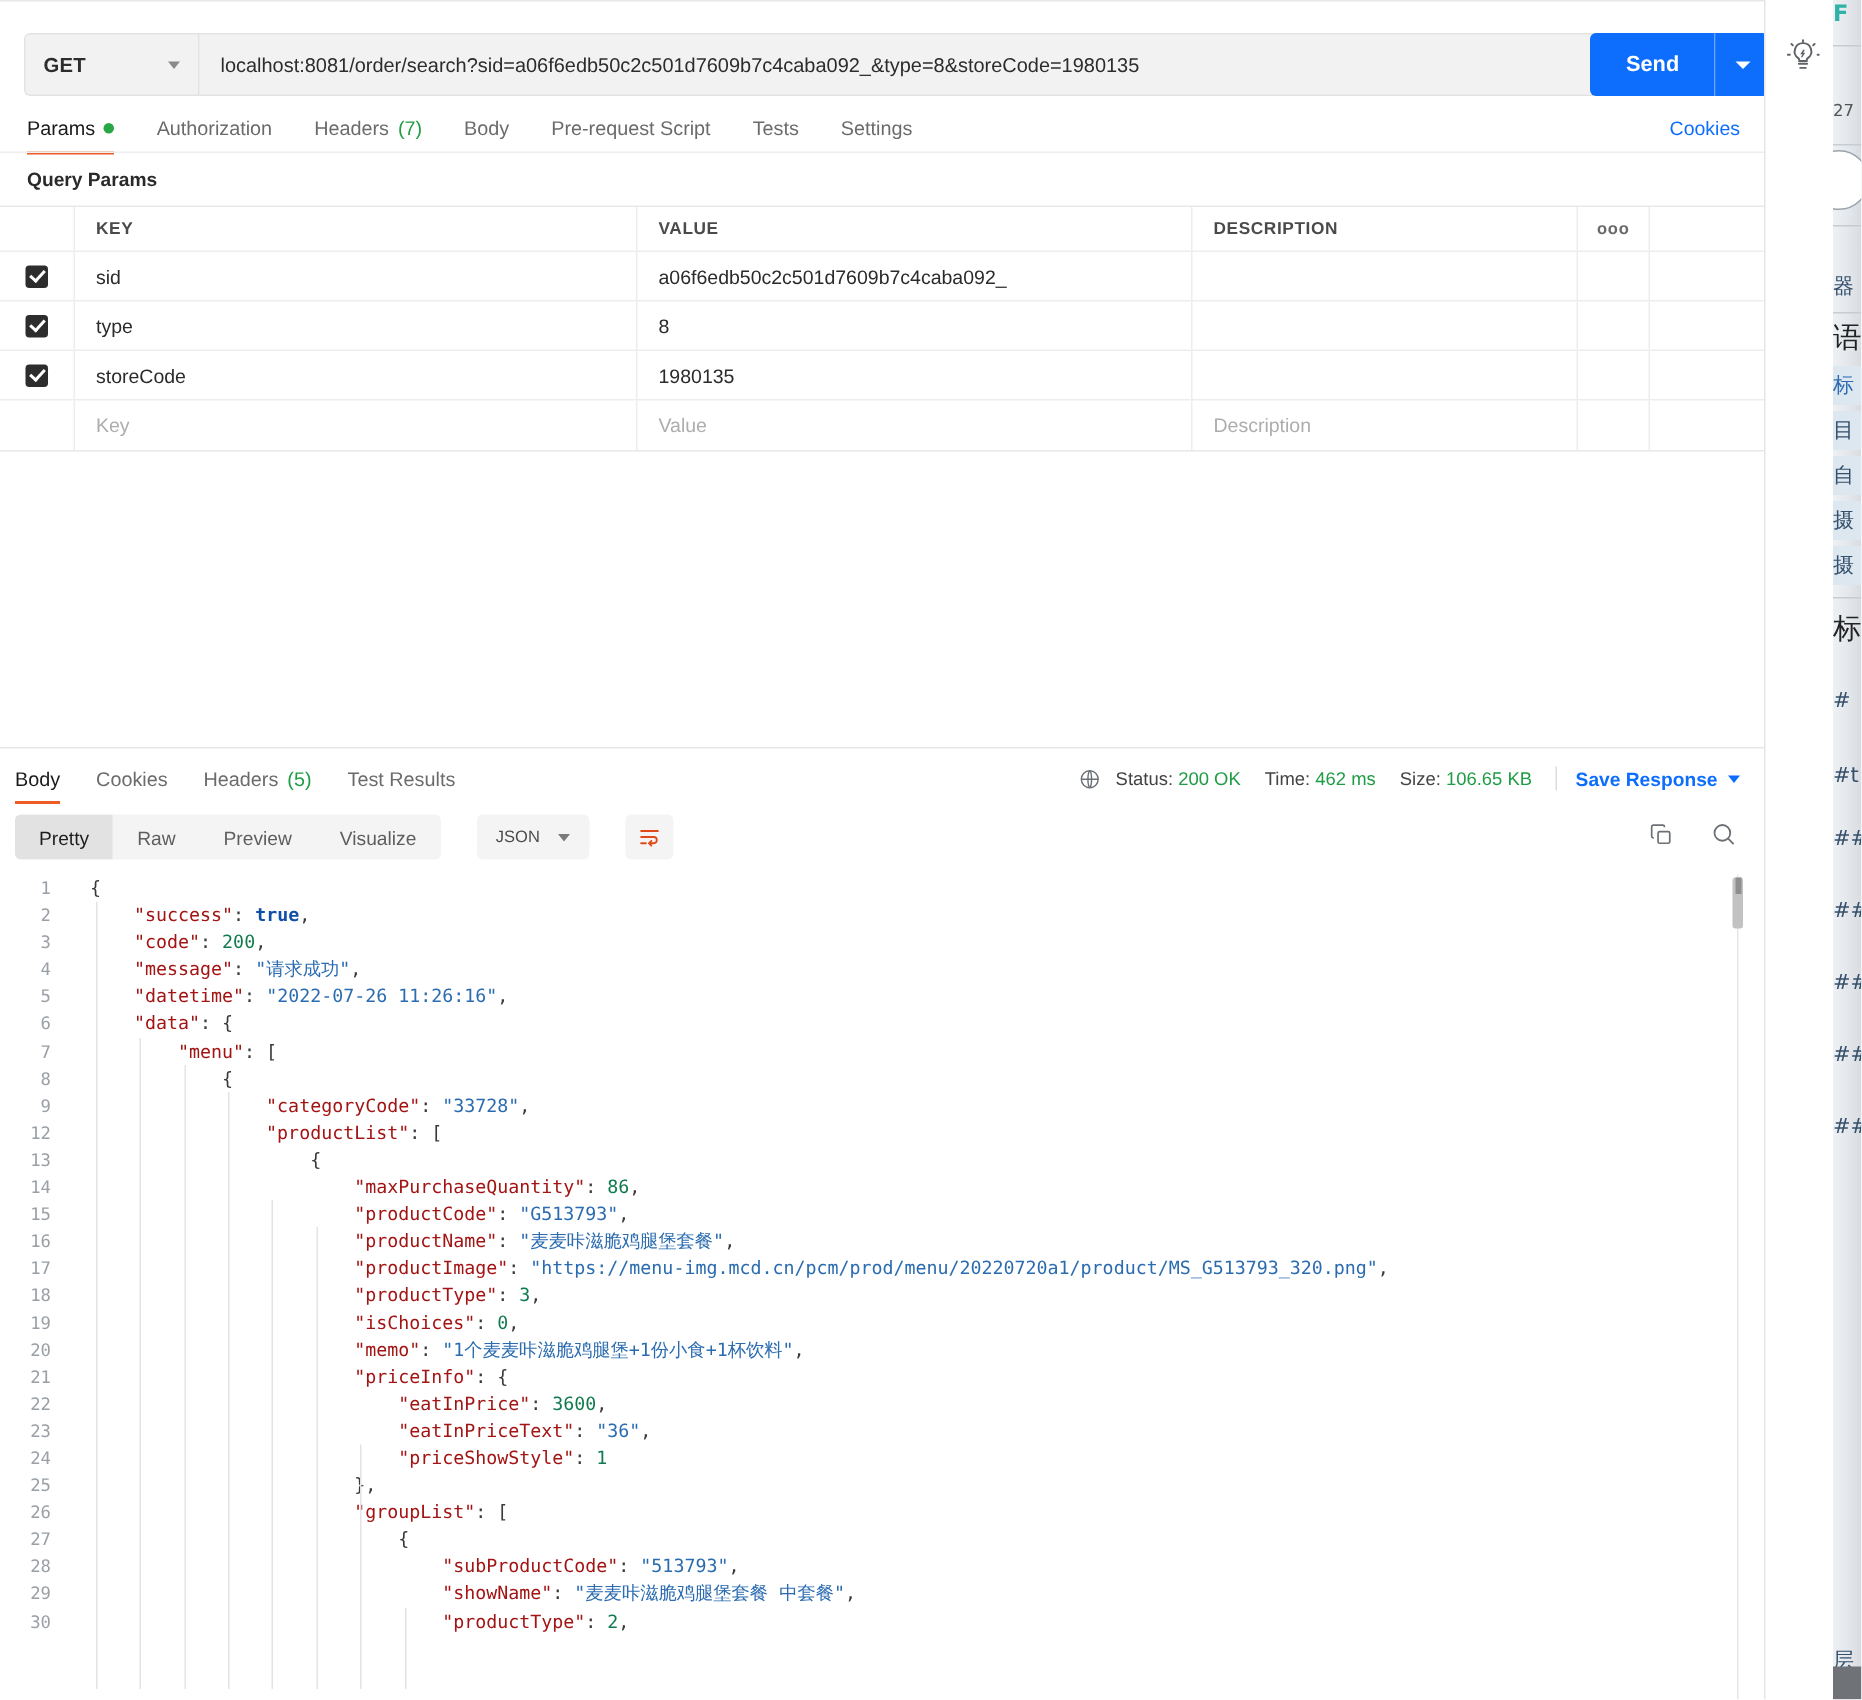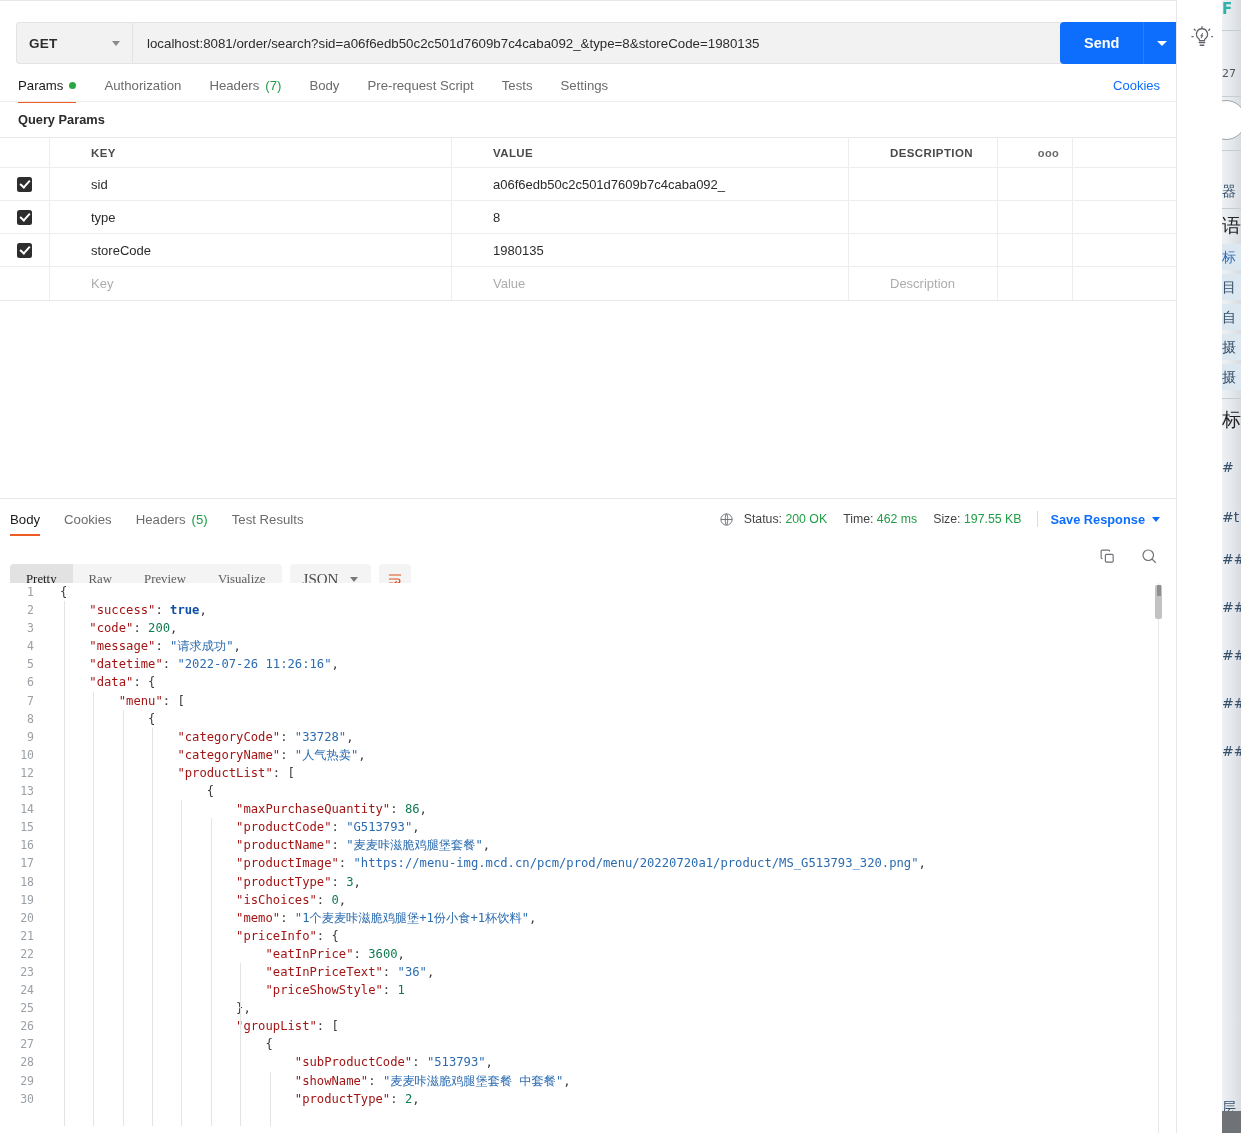--- a/index.html
+++ b/index.html
@@ -200,21 +200,20 @@
   .ptable {
     position: absolute;
     top: 137px; left: 0; width: 1176px;
     border-top: 1px solid #e8e8e8;
     border-bottom: 1px solid #e8e8e8;
   }
   .prow {
     display: flex;
     height: 33px;
     border-bottom: 1px solid #ededed;
-    gap: 27px;
   }
   .prow:last-child { border-bottom: none; }
   .pcell {
     border-right: 1px solid #ededed;
     display: flex; align-items: center;
     padding: 0 14px;
     font-size: 13px;
     color: #2b2b2b;
     overflow: hidden;
     white-space: nowrap;
@@ -282,38 +281,38 @@
   .save-resp i {
     width: 0; height: 0;
     border-left: 4.5px solid transparent;
     border-right: 4.5px solid transparent;
     border-top: 5px solid #0d6efd;
     display: block;
   }
 
   
   .viewbar {
-    position: absolute; top: 564px; left: 10px;
-    display: flex; align-items: center; gap: 8px; font-family: Liberation Serif, serif;
+    position: absolute; top: 543px; left: 10px;
+    display: flex; align-items: center; gap: 24px;
   }
   .seg {
     display: flex; background: #f4f4f4; border-radius: 4px; overflow: hidden;
     height: 30px;
   }
   .seg div {
     padding: 0 16px; height: 30px;
     display: flex; align-items: center;
     font-size: 12.8px; color: #5e5e5e; cursor: pointer;
   }
   .seg div.on { background: #e2e2e2; color: #1d1d1d; }
   .sel-json {
     display: flex; align-items: center; gap: 12px;
     background: #f4f4f4; border-radius: 4px;
     height: 30px; padding: 0 13px;
-    font-size: 15px; color: #4b4b4b; cursor: pointer;
+    font-size: 11px; color: #4b4b4b; cursor: pointer;
   }
   .sel-json i {
     width: 0; height: 0;
     border-left: 4.5px solid transparent;
     border-right: 4.5px solid transparent;
     border-top: 5px solid #7a7a7a;
     display: block;
   }
   .wrap-btn {
     width: 32px; height: 30px;
@@ -562,21 +561,21 @@
 
     <div class="resp-meta">
       <span class="globe-ic">
         <svg width="15" height="15" viewBox="0 0 24 24" fill="none" stroke="#6b7076" stroke-width="1.5">
           <circle cx="12" cy="12" r="9"></circle>
           <path d="M3 12h18M12 3c2.6 2.6 2.6 15.4 0 18M12 3c-2.6 2.6-2.6 15.4 0 18"></path>
         </svg>
       </span>
       <span class="meta-item"><span>Status:</span> <span class="meta-val">200 OK</span></span>
       <span class="meta-item"><span>Time:</span> <span class="meta-val">462 ms</span></span>
-      <span class="meta-item"><span>Size:</span> <span class="meta-val">197.55 KB</span></span>
+      <span class="meta-item"><span>Size:</span> <span class="meta-val">106.65 KB</span></span>
       <span class="meta-divider"></span>
       <span class="save-resp">
           <span>Save Response</span>
           <i></i>
         </span>
     </div>
 
     <div class="viewbar">
       <div class="seg" id="view-seg">
           <div class="on">Pretty</div>
@@ -615,21 +614,20 @@
     <div class="code" id="code-area">
         <div class="cline"><span class="ln">1</span><span class="ctext"><span></span><span class="p">{</span></span></div>
         <div class="cline"><span class="ln">2</span><span class="ctext"><span>    </span><span class="k">"success"</span><span class="p">: </span><span class="b">true</span><span class="p">,</span></span></div>
         <div class="cline"><span class="ln">3</span><span class="ctext"><span>    </span><span class="k">"code"</span><span class="p">: </span><span class="n">200</span><span class="p">,</span></span></div>
         <div class="cline"><span class="ln">4</span><span class="ctext"><span>    </span><span class="k">"message"</span><span class="p">: </span><span class="s">"请求成功"</span><span class="p">,</span></span></div>
         <div class="cline"><span class="ln">5</span><span class="ctext"><span>    </span><span class="k">"datetime"</span><span class="p">: </span><span class="s">"2022-07-26 11:26:16"</span><span class="p">,</span></span></div>
         <div class="cline"><span class="ln">6</span><span class="ctext"><span>    </span><span class="k">"data"</span><span class="p">: {</span></span></div>
         <div class="cline"><span class="ln">7</span><span class="ctext"><span>        </span><span class="k">"menu"</span><span class="p">: [</span></span></div>
         <div class="cline"><span class="ln">8</span><span class="ctext"><span>            </span><span class="p">{</span></span></div>
         <div class="cline"><span class="ln">9</span><span class="ctext"><span>                </span><span class="k">"categoryCode"</span><span class="p">: </span><span class="s">"33728"</span><span class="p">,</span></span></div>
-        <div class="cline"><span class="ln">10</span><span class="ctext"><span>                </span><span class="k">"categoryName"</span><span class="p">: </span><span class="s">"人气热卖"</span><span class="p">,</span></span></div>
         <div class="cline"><span class="ln">12</span><span class="ctext"><span>                </span><span class="k">"productList"</span><span class="p">: [</span></span></div>
         <div class="cline"><span class="ln">13</span><span class="ctext"><span>                    </span><span class="p">{</span></span></div>
         <div class="cline"><span class="ln">14</span><span class="ctext"><span>                        </span><span class="k">"maxPurchaseQuantity"</span><span class="p">: </span><span class="n">86</span><span class="p">,</span></span></div>
         <div class="cline"><span class="ln">15</span><span class="ctext"><span>                        </span><span class="k">"productCode"</span><span class="p">: </span><span class="s">"G513793"</span><span class="p">,</span></span></div>
         <div class="cline"><span class="ln">16</span><span class="ctext"><span>                        </span><span class="k">"productName"</span><span class="p">: </span><span class="s">"麦麦咔滋脆鸡腿堡套餐"</span><span class="p">,</span></span></div>
         <div class="cline"><span class="ln">17</span><span class="ctext"><span>                        </span><span class="k">"productImage"</span><span class="p">: </span><span class="s">"https://menu-img.mcd.cn/pcm/prod/menu/20220720a1/product/MS_G513793_320.png"</span><span class="p">,</span></span></div>
         <div class="cline"><span class="ln">18</span><span class="ctext"><span>                        </span><span class="k">"productType"</span><span class="p">: </span><span class="n">3</span><span class="p">,</span></span></div>
         <div class="cline"><span class="ln">19</span><span class="ctext"><span>                        </span><span class="k">"isChoices"</span><span class="p">: </span><span class="n">0</span><span class="p">,</span></span></div>
         <div class="cline"><span class="ln">20</span><span class="ctext"><span>                        </span><span class="k">"memo"</span><span class="p">: </span><span class="s">"1个麦麦咔滋脆鸡腿堡+1份小食+1杯饮料"</span><span class="p">,</span></span></div>
         <div class="cline"><span class="ln">21</span><span class="ctext"><span>                        </span><span class="k">"priceInfo"</span><span class="p">: {</span></span></div>

